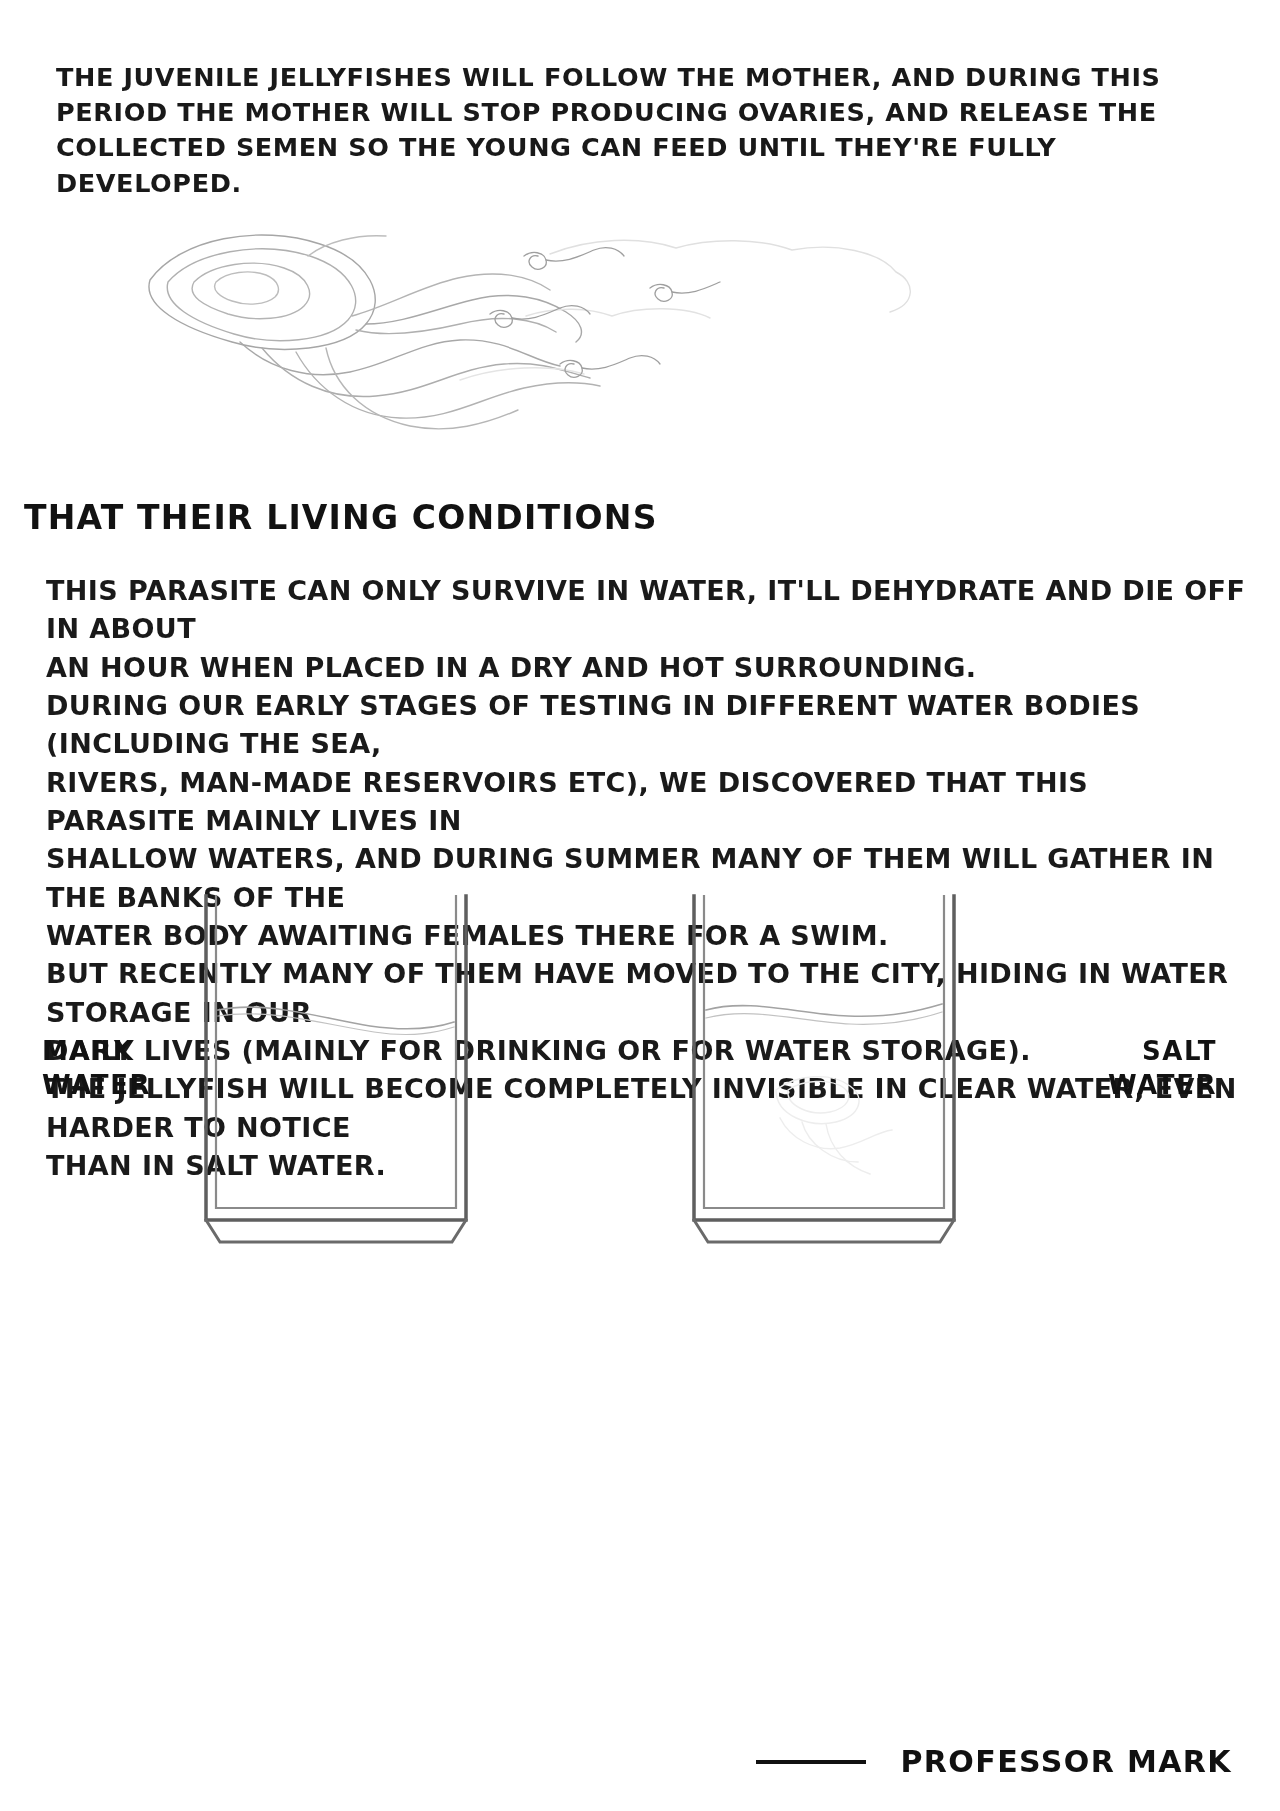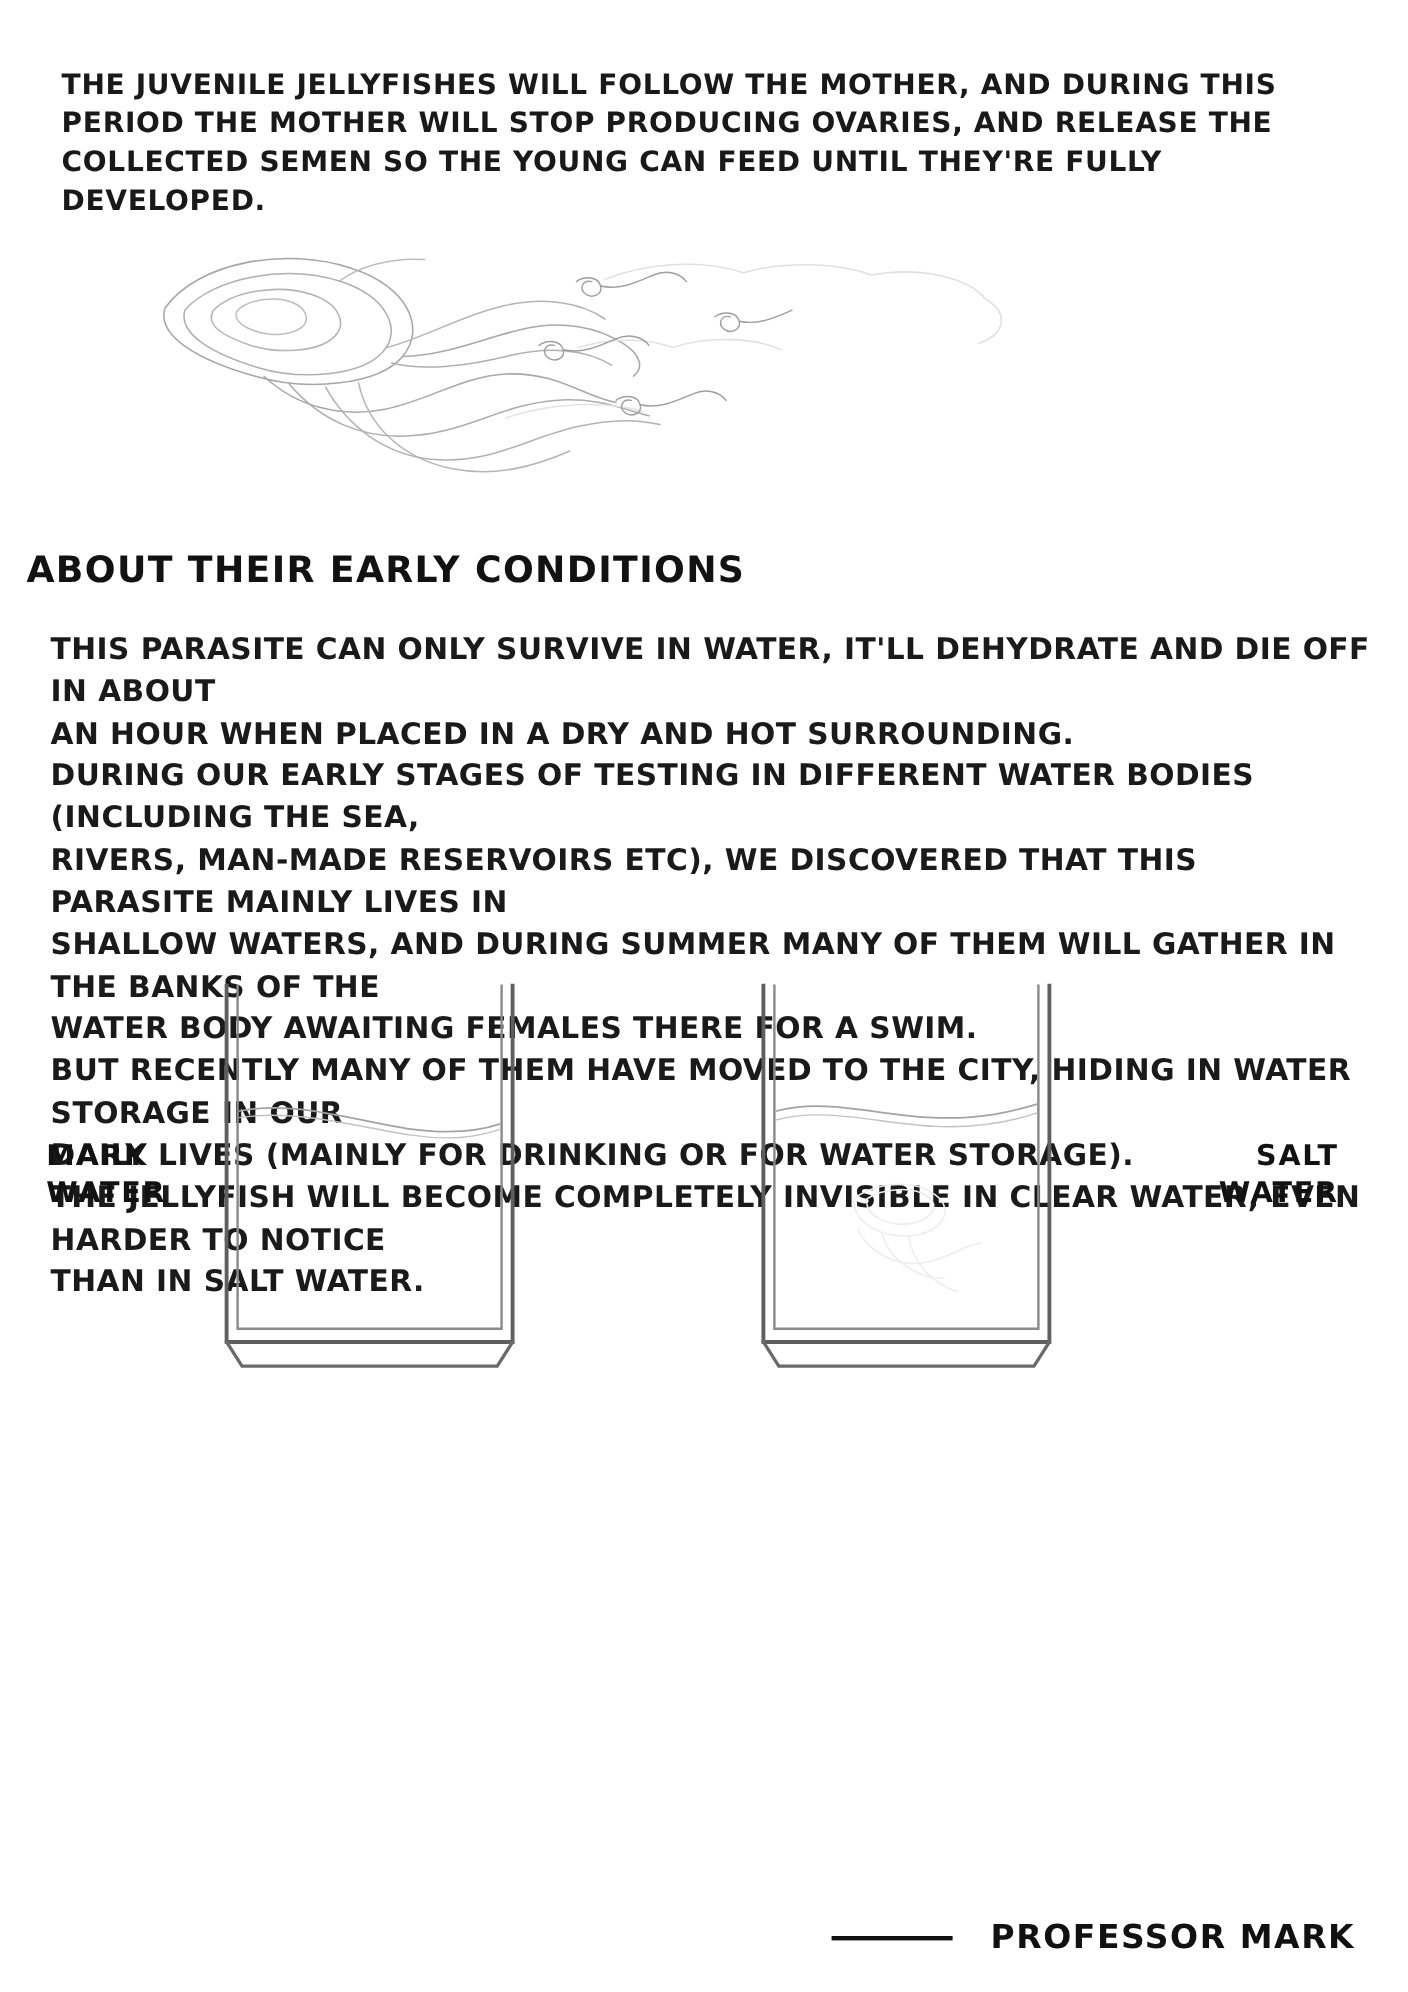--- a/index.html
+++ b/index.html
@@ -158,21 +158,21 @@
         <path d="M370 94 C378 88 390 90 392 98 C394 106 384 110 378 105 C372 100 376 92 384 94"></path>
         <path d="M392 98 C410 102 426 94 440 88 C452 83 464 86 470 94"></path>
         <path d="M440 144 C448 138 460 140 462 148 C464 156 454 160 448 155 C442 150 446 142 454 144"></path>
         <path d="M462 148 C480 152 496 144 510 138 C522 133 534 136 540 144"></path>
         <path d="M530 68 C538 62 550 64 552 72 C554 80 544 84 538 79 C532 74 536 66 544 68"></path>
         <path d="M552 72 C570 76 586 68 600 62"></path>
       </g>
     </svg>
   </div>
 
-  <div class="section-heading">ABOUT THEIR EARLY CONDITIONS</div>
+  <div class="section-heading">THAT THEIR LIVING CONDITIONS</div>
 
   <div class="body-text">THIS PARASITE CAN ONLY SURVIVE IN WATER, IT'LL DEHYDRATE AND DIE OFF IN ABOUT
 AN HOUR WHEN PLACED IN A DRY AND HOT SURROUNDING.
 DURING OUR EARLY STAGES OF TESTING IN DIFFERENT WATER BODIES (INCLUDING THE SEA,
 RIVERS, MAN-MADE RESERVOIRS ETC), WE DISCOVERED THAT THIS PARASITE MAINLY LIVES IN
 SHALLOW WATERS, AND DURING SUMMER MANY OF THEM WILL GATHER IN THE BANKS OF THE
 WATER BODY AWAITING FEMALES THERE FOR A SWIM.
 BUT RECENTLY MANY OF THEM HAVE MOVED TO THE CITY, HIDING IN WATER STORAGE IN OUR
 DAILY LIVES (MAINLY FOR DRINKING OR FOR WATER STORAGE).
 THE JELLYFISH WILL BECOME COMPLETELY INVISIBLE IN CLEAR WATER, EVEN HARDER TO NOTICE

